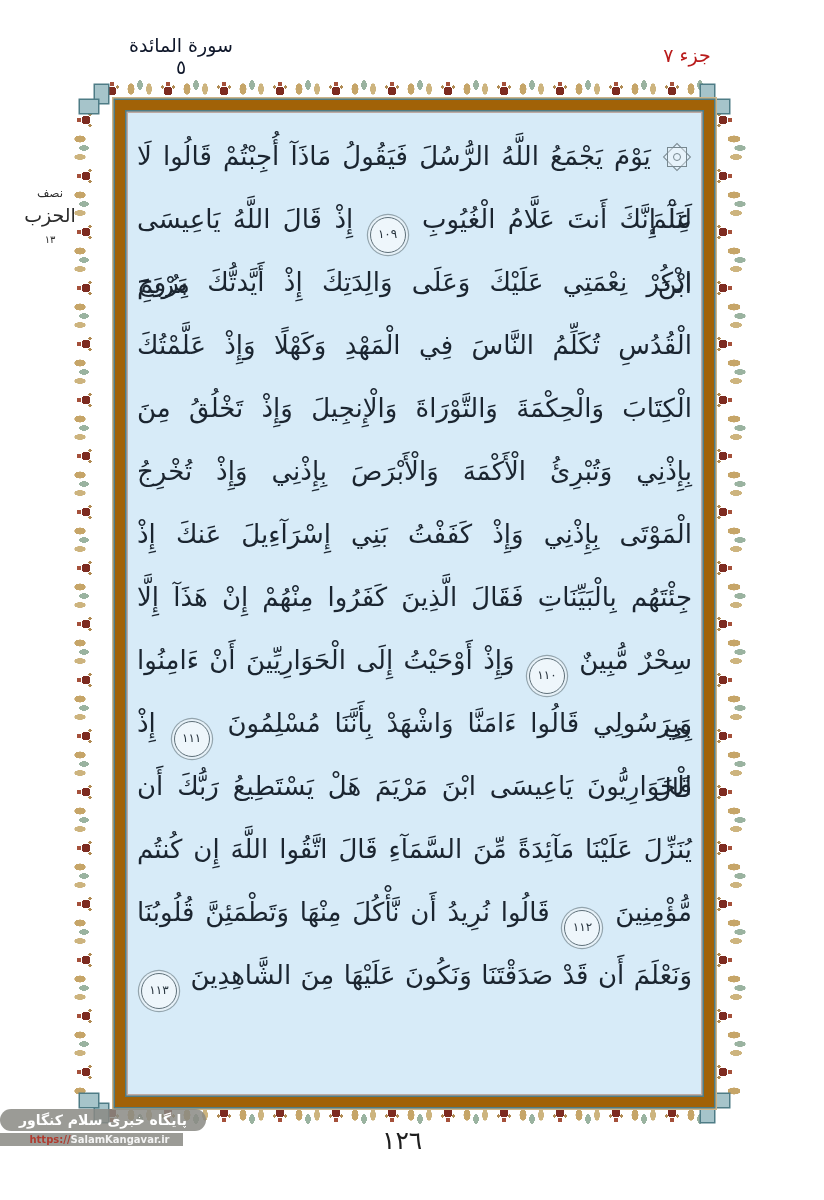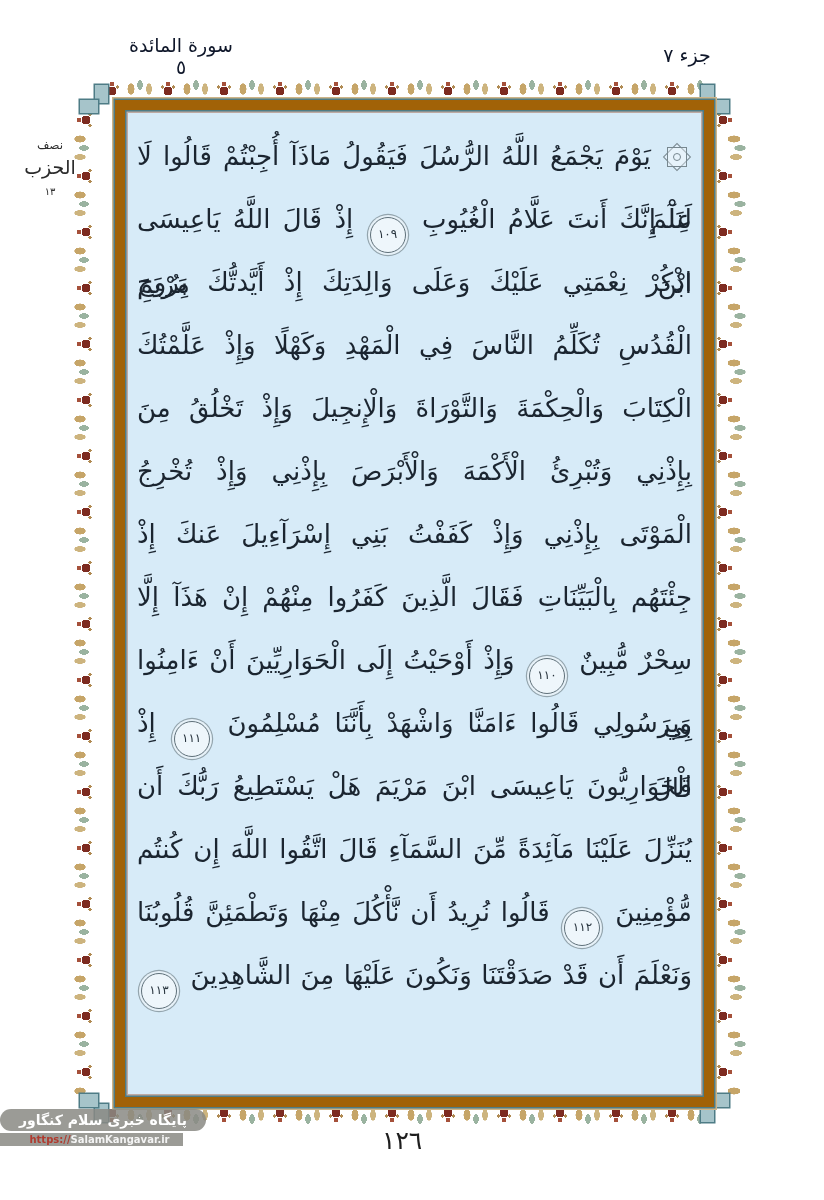--- a/index.html
+++ b/index.html
@@ -3,26 +3,26 @@
 <meta charset="utf-8">
 <style>
   html,body{margin:0;padding:0;background:#ffffff;}
   .page{position:relative;width:824px;height:1200px;background:#ffffff;overflow:hidden;
         font-family:"DejaVu Sans",sans-serif;}
 
   
   .surah-title{position:absolute;top:34px;left:124px;width:114px;text-align:center;
                font-size:19px;color:#0f172a;direction:rtl;}
   .juz-label{position:absolute;top:44px;left:656px;width:62px;text-align:center;
-             font-size:19px;color:#0f172a;direction:rtl;}
+             font-size:19px;color:#b91c1c;direction:rtl;}
 
   
   .margin-note{position:absolute;top:136px;left:8px;width:84px;text-align:center;
                direction:rtl;color:#2b2b2b;}
-  .margin-note .l1{font-size:12px;line-height:18px;}
+  .margin-note .l1{font-size:12px;line-height:18px;margin-top:48px;}
   .margin-note .l2{font-size:19px;line-height:27px;}
   .margin-note .l3{font-size:10px;line-height:22px;}
 
   
   .frame{position:absolute;left:64px;top:74px;width:690px;height:1055px;}
   .orn{position:absolute;}
   .orn-top{left:39px;right:48px;top:0;height:26px;
     background-image:
       radial-gradient(circle 4.5px at 9px 17px,#7d2b20 97%,transparent),
       radial-gradient(circle 2.5px at 9px 10px,#a5503a 97%,transparent),

